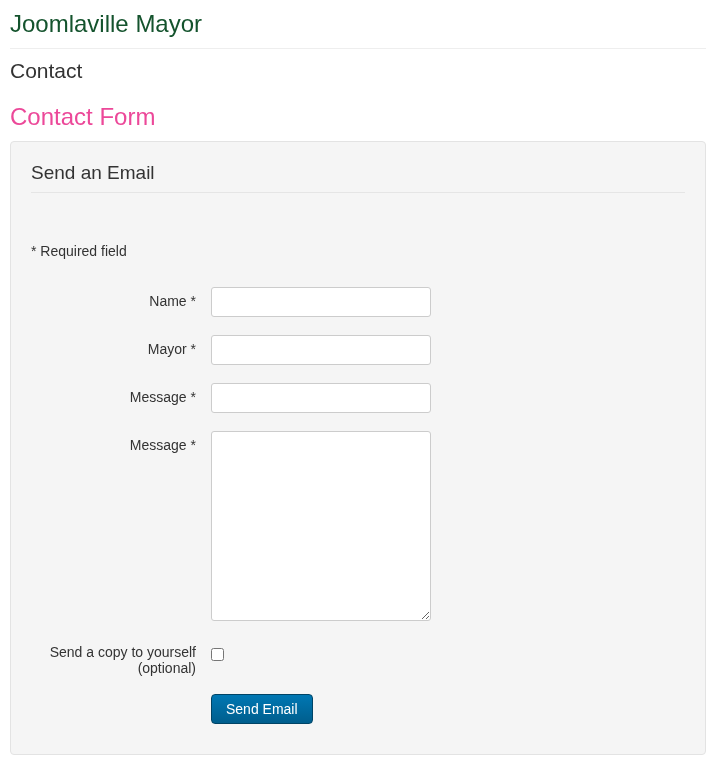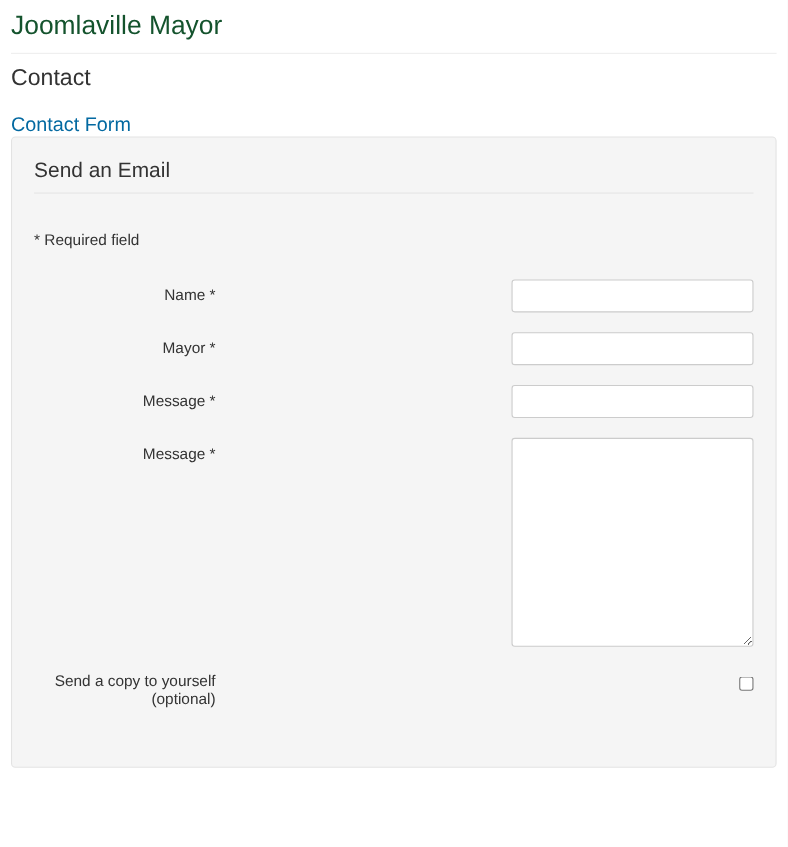--- a/index.html
+++ b/index.html
@@ -24,43 +24,43 @@
       margin-bottom: 10px;
     }
     h2.section-title {
       font-size: 21px;
       font-weight: 500;
       color: #333;
       margin-top: 10px;
       margin-bottom: 20px;
     }
     h3.subsection-title {
-      font-size: 18px;
+      font-size: 24px;
       font-weight: 500;
-      color: #0369a1;
+      color: #ec4899;
+      margin-bottom: 10px;
     }
     .form-panel {
       background: #f5f5f5;
       border: 1px solid #e3e3e3;
       border-radius: 4px;
       padding: 20px;
     }
     .form-legend {
       font-size: 19px;
       font-weight: 400;
       color: #333;
       padding-bottom: 8px;
       border-bottom: 1px solid #e5e5e5;
-      margin-bottom: 4px;
+      margin-bottom: 20px;
     }
     .form-row {
       display: flex;
       margin-bottom: 18px;
       align-items: flex-start;
-      justify-content: space-between;
     }
     .form-label {
       width: 180px;
       text-align: right;
       padding-right: 15px;
       padding-top: 6px;
       font-size: 14px;
       color: #333;
     }
     .form-control-wrap {
@@ -162,15 +162,18 @@
 
   <div class="form-row copy-row">
     <label class="form-label">Send a copy to yourself (optional)</label>
     <div class="form-control-wrap">
       <input type="checkbox" style="">
     </div>
   </div>
 
   <div class="form-row button-row">
     <div class="form-label"></div>
+    <div class="form-control-wrap">
+      <button class="btn-primary">Send Email</button>
+    </div>
   </div>
 
 </div>
 
 </body></html>

